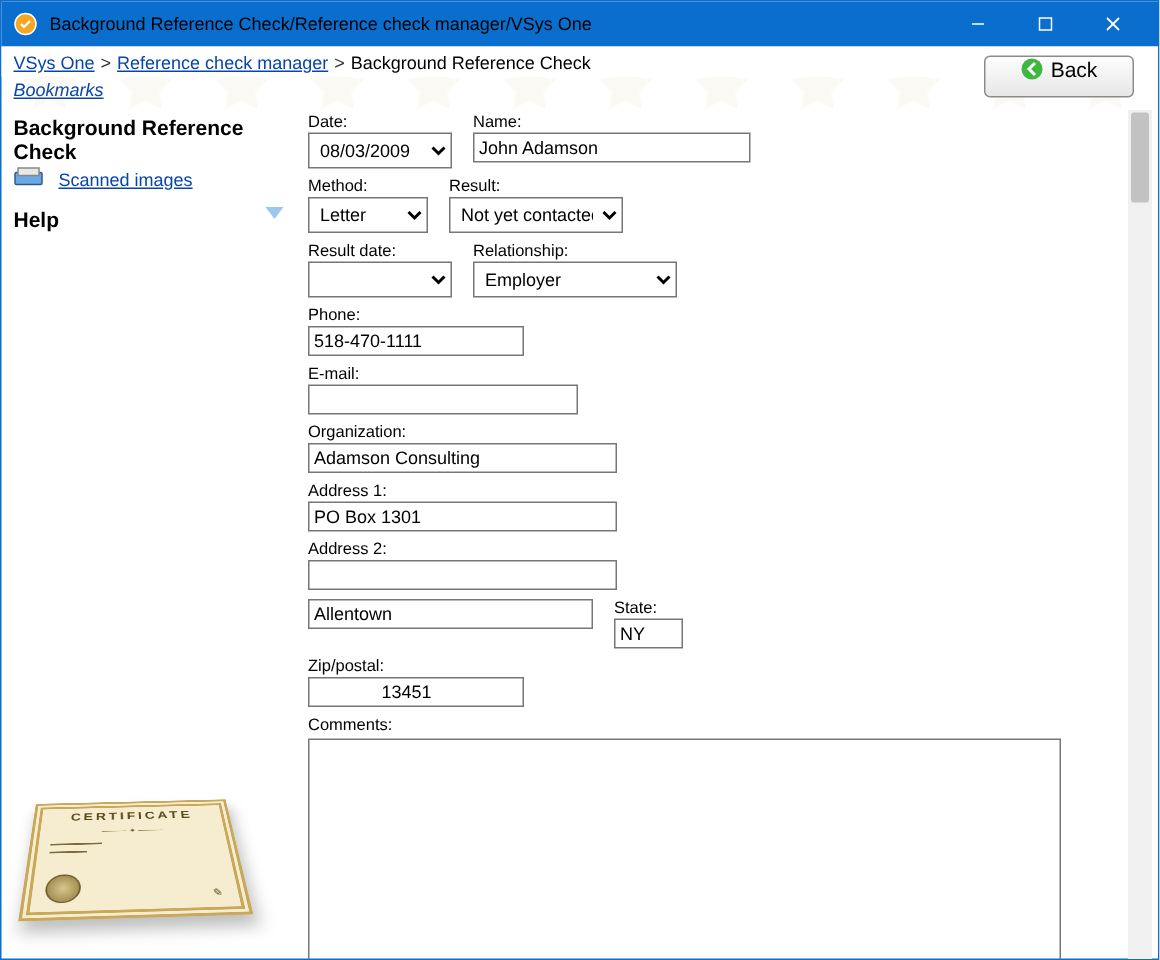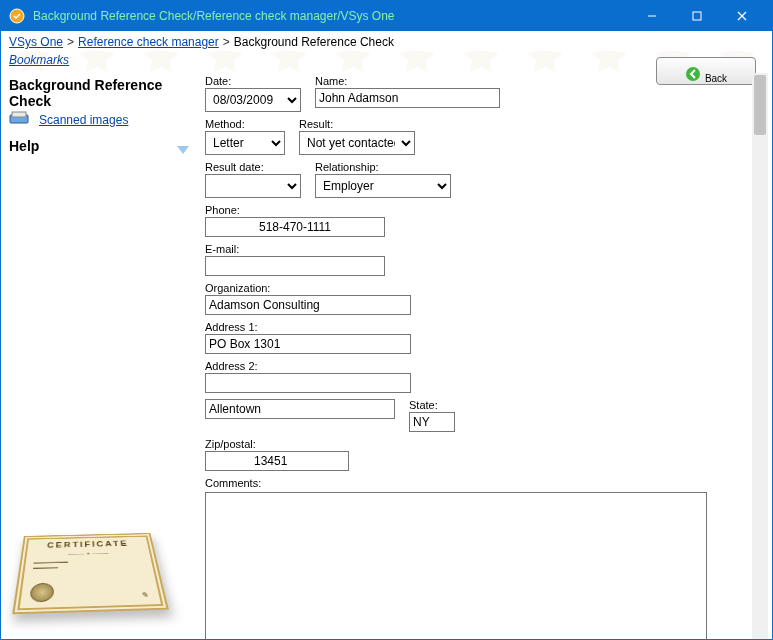--- a/index.html
+++ b/index.html
@@ -15,21 +15,21 @@
     height: 640px;
     background: #fff;
     position: relative;
     border: 1px solid #0a6ecf;
     display: flex;
     flex-direction: column;
   }
   .titlebar {
     height: 30px;
     background: #0a6ecf;
-    color: #86efac;
+    color: #000000;
     display: flex;
     align-items: center;
     padding: 0 8px;
     font-size: 12px;
   }
   .titlebar .app-icon {
     width: 16px; height: 16px; margin-right: 8px;
     display: inline-flex; align-items:center; justify-content:center;
   }
   .titlebar .title-text { flex: 1; }
@@ -47,22 +47,22 @@
   .breadcrumb-row a { color:#0645ad; text-decoration: underline; cursor:pointer; }
   .bc-sep { margin: 0 4px; color:#333; }
   .back-wrap {
     position:absolute; right:16px; top:36px;
   }
   .back-btn {
     width: 100px; height: 28px;
     background: linear-gradient(#fdfdfd,#e7e7e7);
     border: 1px solid #8a8a8a;
     border-radius: 4px;
-    display:flex; align-items:flex-end; justify-content:center;
-    gap:4px; cursor:pointer; font-size:10px;margin-top:20px;
+    display:flex; align-items:flex-start; justify-content:center;
+    gap:4px; cursor:pointer; font-size:14px;
   }
   .bookmarks-row {
     padding: 2px 8px 6px 8px;
     font-style: italic;
   }
   .bookmarks-row a { color:#0645ad; text-decoration: underline; cursor:pointer; }
   .body-area {
     display:flex;
     flex:1;
     overflow:hidden;
@@ -74,21 +74,21 @@
     position: relative;
   }
   .sb-title {
     font-weight: bold;
     font-size: 14px;
     margin-bottom: 2px;
   }
   .sb-row { display:flex; align-items:center; gap:10px; margin-bottom:10px;}
   .sb-row a { color:#0645ad; text-decoration: underline; cursor:pointer; }
   .sb-help {
-    font-weight:bold; font-size:14px; display:flex; justify-content:space-between; align-items:flex-end;
+    font-weight:bold; font-size:14px; display:flex; justify-content:space-between; align-items:flex-start;
     width: 180px;
   }
   .marker {
     width:0;height:0;border-left:6px solid transparent;border-right:6px solid transparent;border-top:8px solid #9dc7ef;
   }
   .cert-img {
     position:absolute; left:18px; bottom:20px;
     width: 140px; height: 100px;
     transform: perspective(300px) rotateX(40deg) rotateZ(-2deg);
   }
@@ -331,21 +331,21 @@
           <span class="fld-label">Relationship:</span>
           <select style="width:136px">
             <option>Employer</option>
           </select>
         </div>
       </div>
 
       <div class="row">
         <div class="fld">
           <span class="fld-label">Phone:</span>
-          <input type="text" style="width: 180px; text-align: center;" value="518-470-1111">
+          <input type="text" style="width: 144px;" value="518-470-1111">
         </div>
       </div>
 
       <div class="row">
         <div class="fld">
           <span class="fld-label">E-mail:</span>
           <input type="text" style="width: 180px;" value="">
         </div>
       </div>
 

